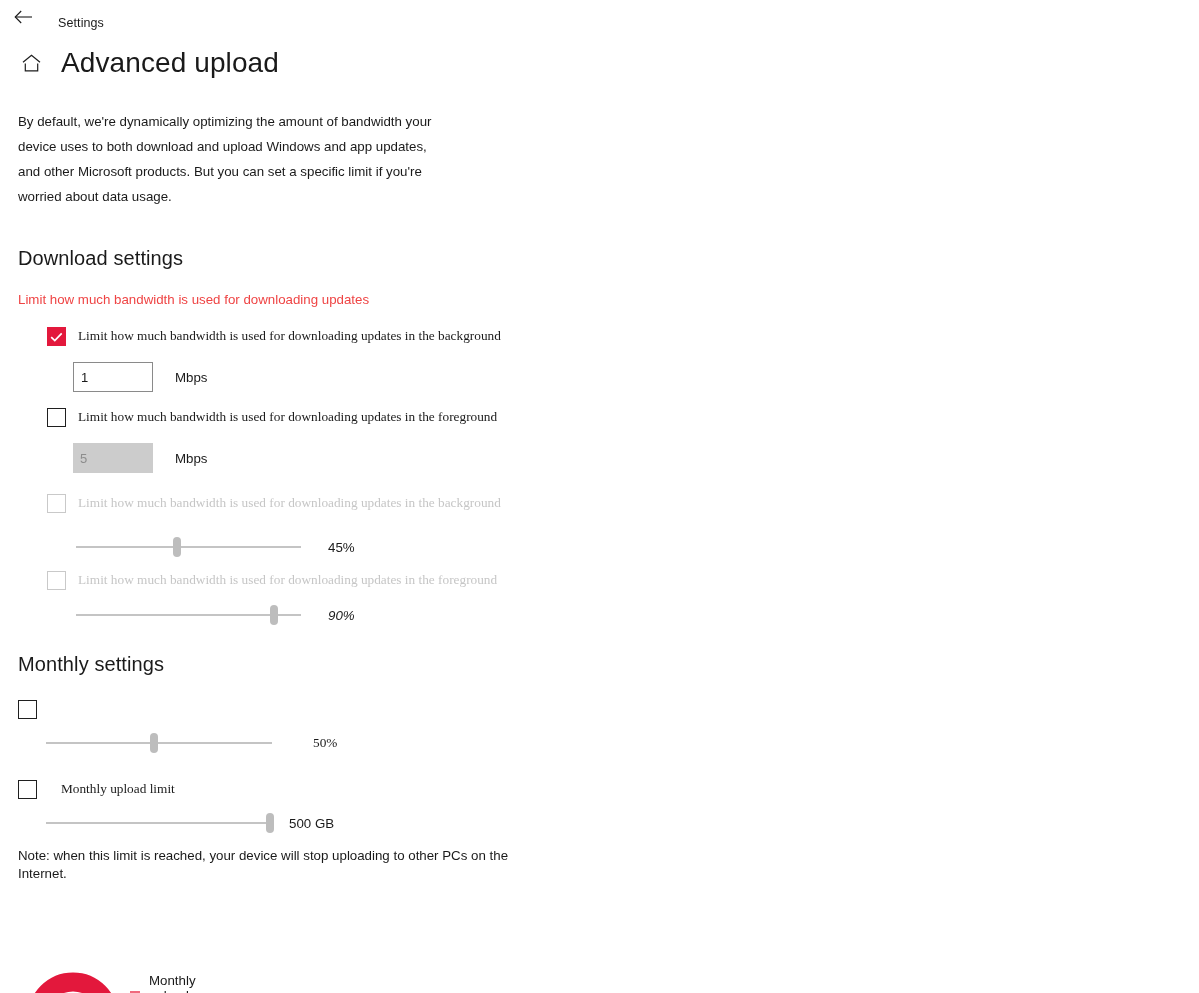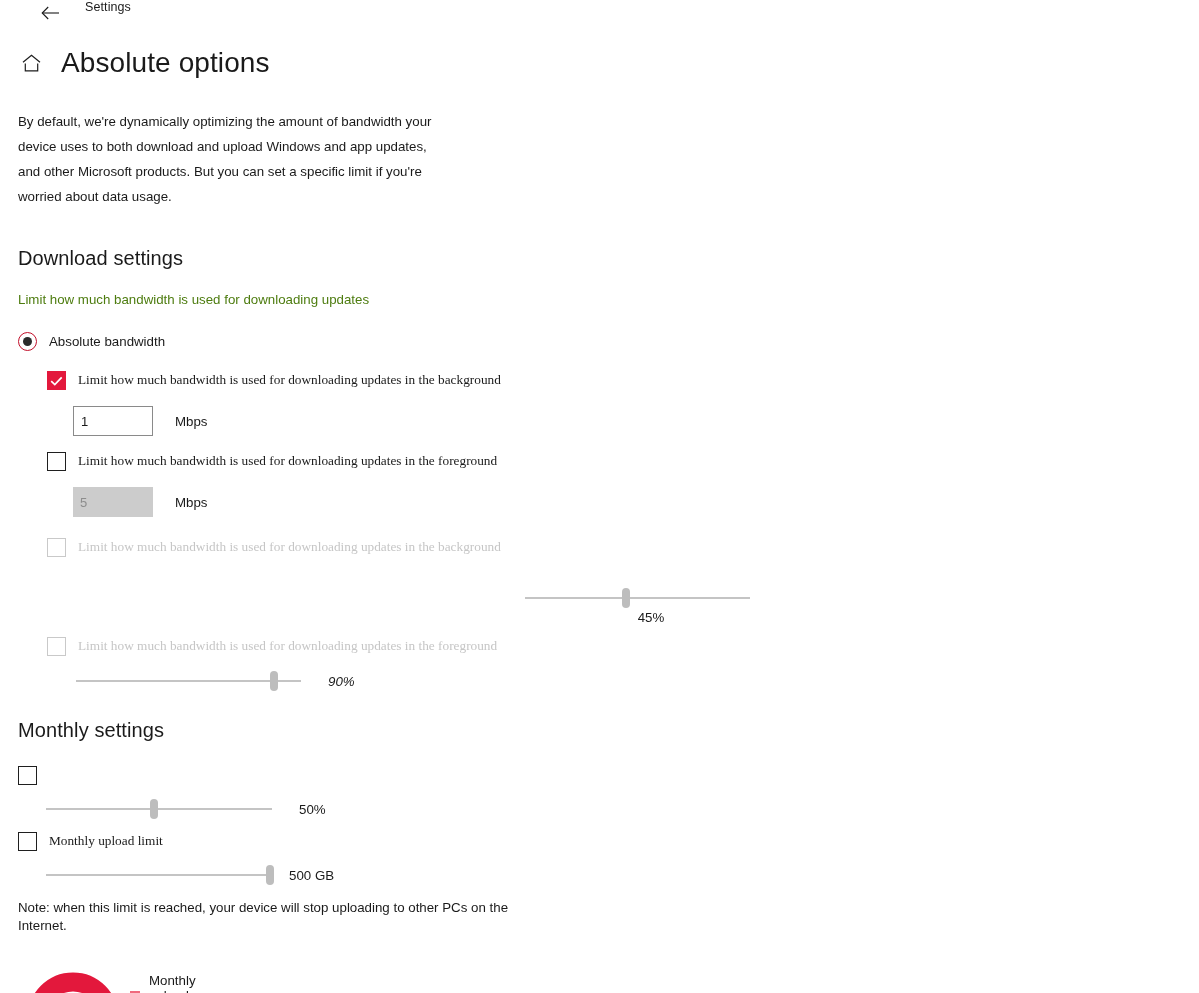--- a/index.html
+++ b/index.html
@@ -14,23 +14,22 @@
     color: #000000;
     overflow: hidden;
     position: relative;
     -webkit-font-smoothing: antialiased;
   }
 
   
   .titlebar {
     height: 30px;
     display: flex;
-    align-items: flex-start;
+    align-items: flex-end;
     padding-left: 10px;
-    margin-left: 27px;
   }
   .back-btn {
     width: 26px;
     height: 26px;
     display: flex;
     align-items: center;
     justify-content: center;
     color: #1a1a1a;
   }
   .back-btn svg { display: block; }
@@ -78,21 +77,21 @@
   }
 
   .section-title {
     font-size: 20px;
     font-weight: 300;
     color: #1a1a1a;
     letter-spacing: .1px;
   }
   .sub-text {
     font-size: 13.3px;
-    color: #4d7c0f;
+    color: #ef4444;
   }
 
   
   .radio-row {
     display: flex;
     align-items: center;
   }
   .radio {
     width: 19px;
     height: 19px;
@@ -265,37 +264,31 @@
   <div class="titlebar-label">Settings</div>
 </div>
 
 <div class="page-header">
   <div class="home-icon">
     <svg width="21" height="20" viewBox="0 0 21 20" fill="none" stroke="currentColor" stroke-width="1.2">
       <path d="M2 9.3L10.5 2.2 19 9.3"></path>
       <path d="M4.3 10.6v7.2h12.4v-7.2"></path>
     </svg>
   </div>
-  <div class="page-title">Absolute options</div>
+  <div class="page-title">Advanced upload</div>
 </div>
 
 <div class="content">
 
   <div class="intro">By default, we're dynamically optimizing the amount of bandwidth your device uses to both download and upload Windows and app updates, and other Microsoft products. But you can set a specific limit if you're worried about data usage.</div>
 
   <div class="section-title" style="margin-top:38px;">Download settings</div>
 
   <div class="sub-text" style="margin-top:22px;">Limit how much bandwidth is used for downloading updates</div>
 
-  <div class="radio-row" style="margin-top:25px;">
-    <span class="radio">
-        <span class="dot"></span>
-      </span>
-    <span class="radio-label">Absolute bandwidth</span>
-  </div>
 
   <div class="cb-row" style="margin-top:20px;margin-left:29px;">
     <span class="checkbox checked">
       <svg width="13" height="10" viewBox="0 0 13 10" fill="none" stroke="#ffffff" stroke-width="1.7">
         <path d="M1.2 5.1l3.6 3.5L11.7 1.4"></path>
       </svg>
     </span>
     <span class="cb-label">Limit how much bandwidth is used for downloading updates in the background</span>
   </div>
 
@@ -313,21 +306,21 @@
     <input class="num-input disabled" type="text" disabled="" value="5" style="">
     <span class="unit">Mbps</span>
   </div>
 
 
   <div class="cb-row" style="margin-top:21px;margin-left:29px;">
     <span class="checkbox disabled"></span>
     <span class="cb-label disabled">Limit how much bandwidth is used for downloading updates in the background</span>
   </div>
 
-  <div class="slider-row" style="margin-top:29px;margin-left:58px;flex-direction:column;">
+  <div class="slider-row" style="margin-top:22px;margin-left:58px;">
     <span class="slider" style="width:225px;">
       <span class="track"></span>
       <span class="thumb" style="left:45%;"></span>
     </span>
     <span class="slider-value" style="margin-left:27px;">45%</span>
   </div>
 
   <div class="cb-row" style="margin-top:12px;margin-left:29px;">
     <span class="checkbox disabled"></span>
     <span class="cb-label disabled">Limit how much bandwidth is used for downloading updates in the foreground</span>
@@ -345,24 +338,24 @@
 
   <div class="cb-row" style="margin-top:24px;">
     <span class="checkbox"></span>
   </div>
 
   <div class="slider-row" style="margin-top:12px;margin-left:28px;">
     <span class="slider" style="width:226px;">
       <span class="track"></span>
       <span class="thumb" style="left:48%;"></span>
     </span>
-    <span class="slider-value" style="margin-left:27px;">50%</span>
-  </div>
-
-  <div class="cb-row" style="margin-top:11px;">
+    <span class="slider-value" style="margin-left:41px;font-family:Liberation Serif, serif;">50%</span>
+  </div>
+
+  <div class="cb-row" style="margin-top:25px;gap:12px;">
     <span class="checkbox"></span>
     <span class="cb-label">Monthly upload limit</span>
   </div>
 
   <div class="slider-row" style="margin-top:12px;margin-left:28px;">
     <span class="slider" style="width:226px;">
       <span class="track"></span>
       <span class="thumb" style="left:99%;"></span>
     </span>
     <span class="slider-value" style="margin-left:17px;">500 GB</span>

